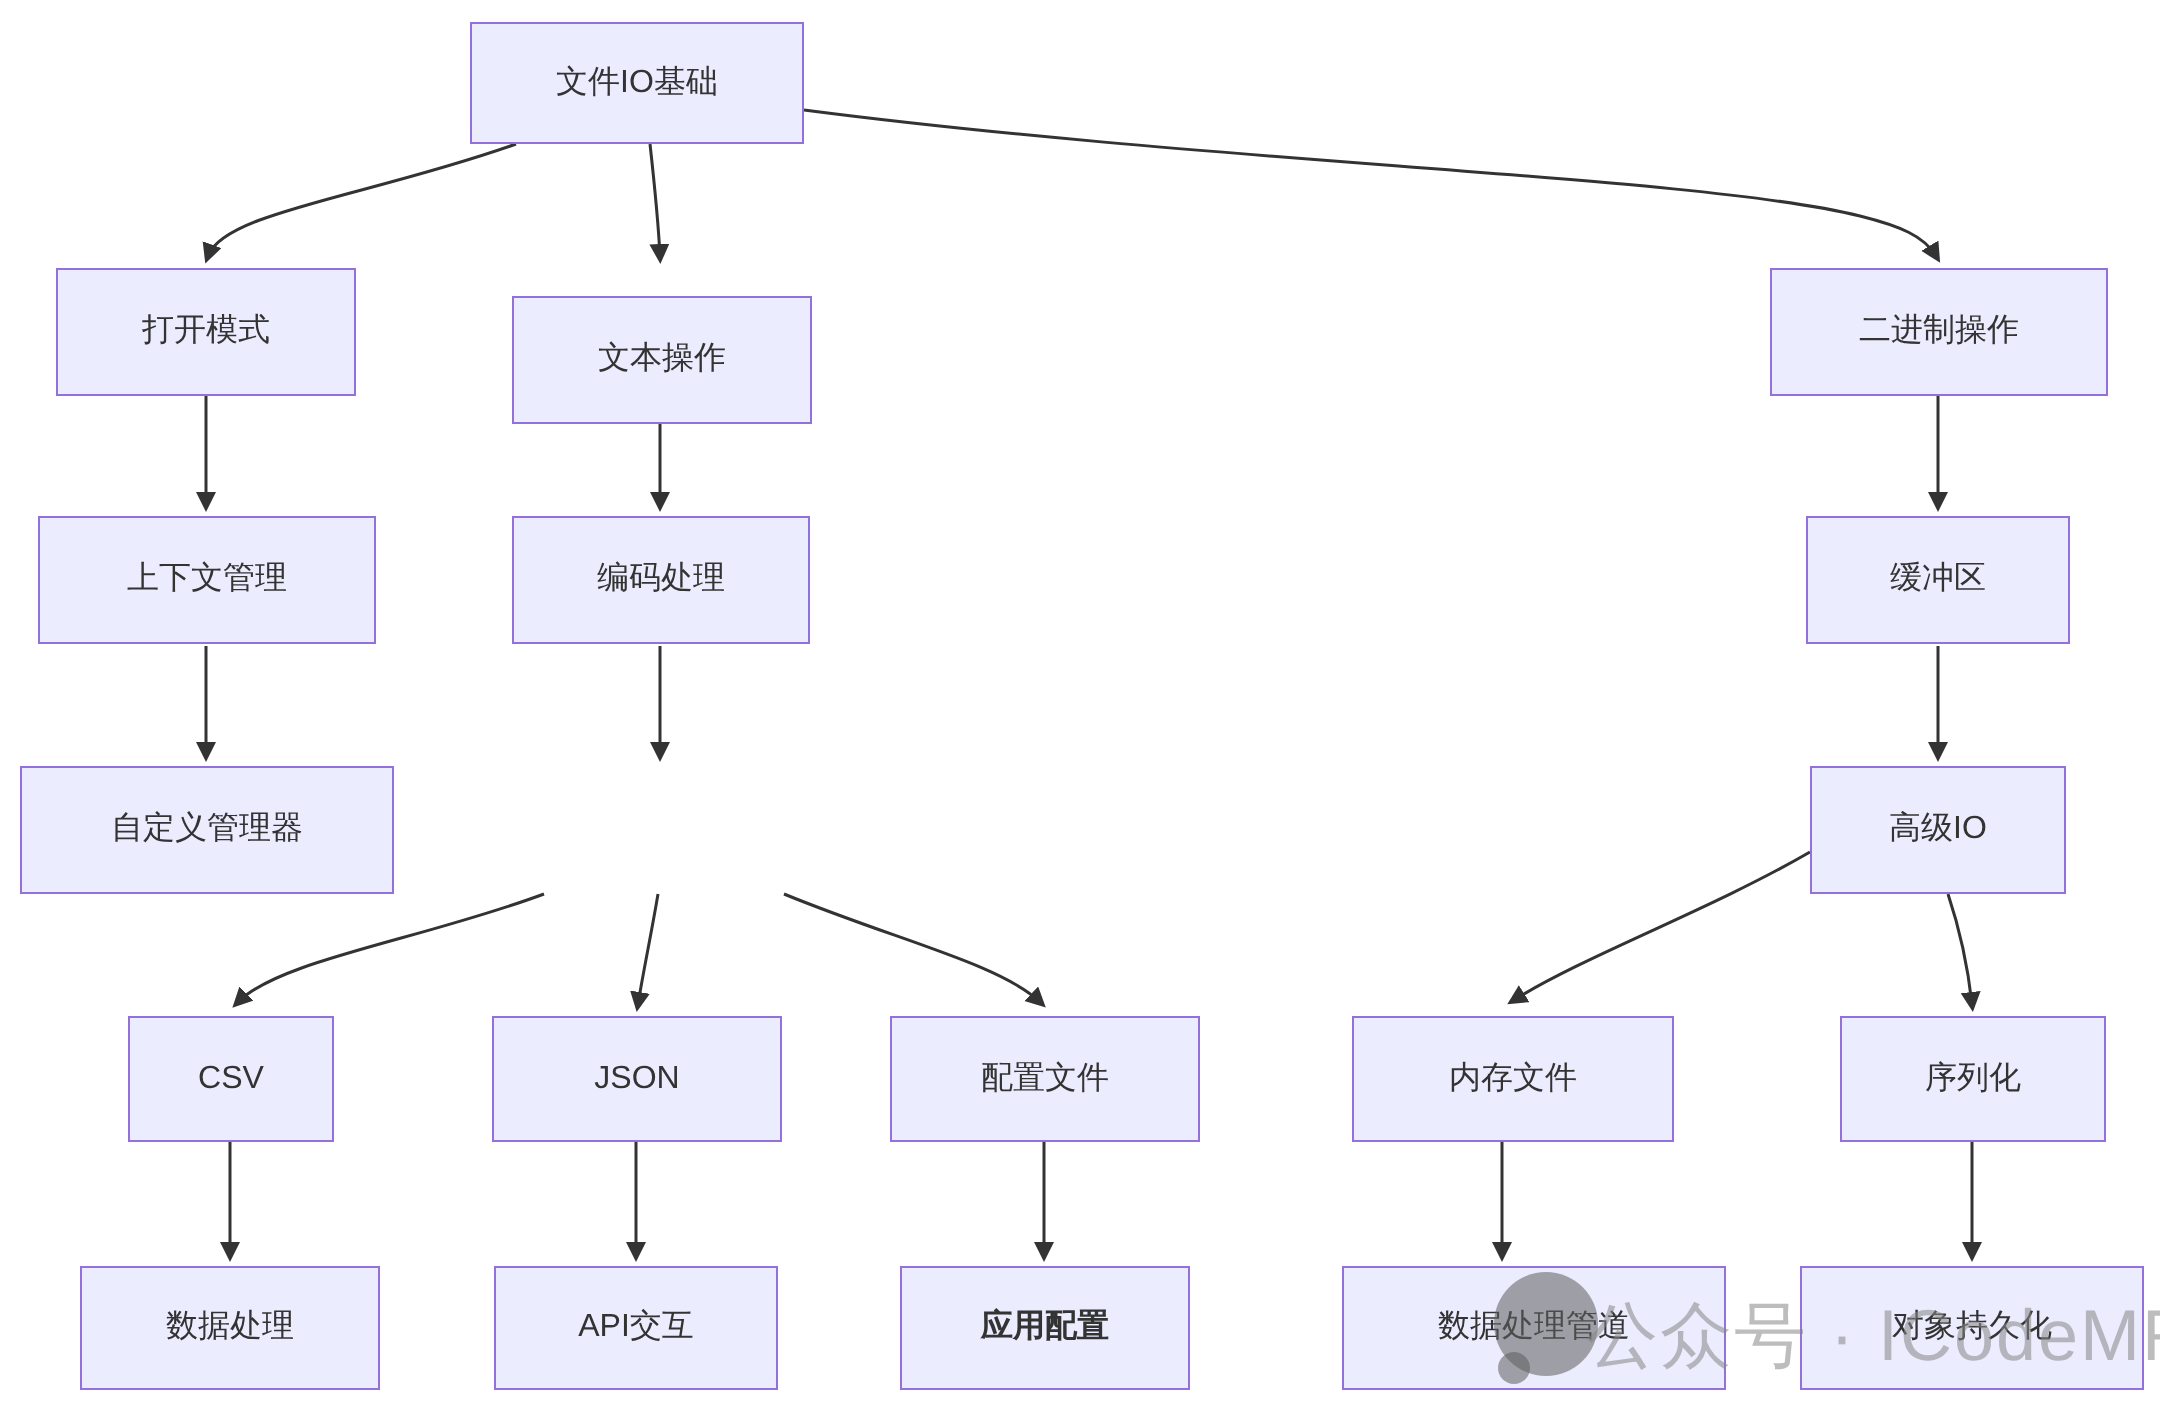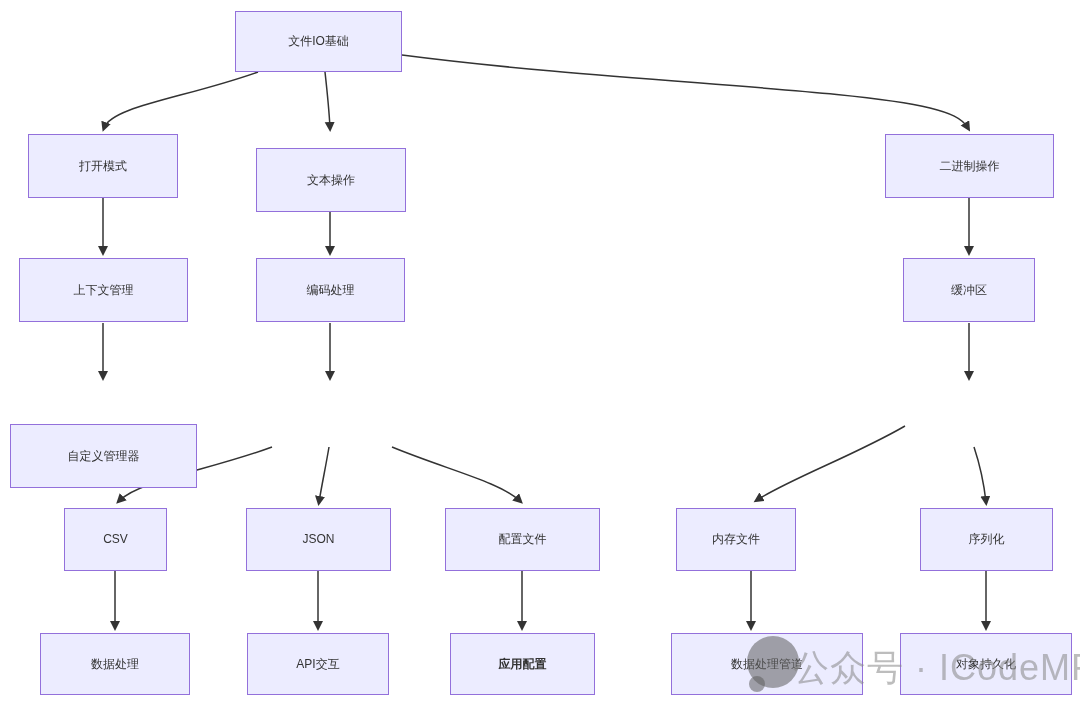--- a/index.html
+++ b/index.html
@@ -5,37 +5,37 @@
 <style>
   html,body{margin:0;padding:0;background:#ffffff;}
   .stage{
     position:relative;width:1080px;height:707px;background:#ffffff;overflow:hidden;
     font-family:"Liberation Sans","DejaVu Sans",sans-serif;
   }
   .edges{position:absolute;left:0;top:0;width:1080px;height:707px;z-index:1;}
   .node{
     position:absolute;z-index:2;display:flex;align-items:center;justify-content:center;
     background:#ECECFF;border:1.3px solid #9370DB;box-sizing:border-box;
-    color:#333333;font-size:12px;text-align:center;line-height:1.25;
+    color:#333333;font-size:16px;text-align:center;line-height:1.25;
   }
   
   .n0{left:235px;top:11px;width:167px;height:61px;}
   .n1{left:28px;top:134px;width:150px;height:64px;}
   .n2{left:256px;top:148px;width:150px;height:64px;}
   .n3{left:885px;top:134px;width:169px;height:64px;}
   .n4{left:19px;top:258px;width:169px;height:64px;}
   .n5{left:256px;top:258px;width:149px;height:64px;}
   .n6{left:903px;top:258px;width:132px;height:64px;}
-  .n7{left:10px;top:383px;width:187px;height:64px;margin-top:41px;}
+  .n7{left:10px;top:383px;width:187px;height:64px;}
   .n8{left:256px;top:383px;width:149px;height:64px;}
   .n9{left:905px;top:383px;width:128px;height:64px;}
   .n10{left:64px;top:508px;width:103px;height:63px;}
   .n11{left:246px;top:508px;width:145px;height:63px;}
   .n12{left:445px;top:508px;width:155px;height:63px;}
-  .n13{left:676px;top:508px;width:120px;height:63px;}
+  .n13{left:676px;top:508px;width:161px;height:63px;}
   .n14{left:920px;top:508px;width:133px;height:63px;}
   .n15{left:40px;top:633px;width:150px;height:62px;}
   .n16{left:247px;top:633px;width:142px;height:62px;}
   .n17{left:450px;top:633px;width:145px;height:62px;font-weight:bold;}
   .n18{left:655px;top:633px;width:192px;height:62px;margin-left:16px;}
   .n19{left:900px;top:633px;width:172px;height:62px;}
   
   .watermark{position:absolute;z-index:3;left:747px;top:632px;width:330px;height:62px;pointer-events:none;}
   .wm-bubble{
     position:absolute;left:0;top:4px;width:52px;height:52px;border-radius:50%;
@@ -85,20 +85,21 @@
   </svg>
 
   <div class="node n0">文件IO基础</div>
   <div class="node n1">打开模式</div>
   <div class="node n2">文本操作</div>
   <div class="node n3">二进制操作</div>
   <div class="node n4">上下文管理</div>
   <div class="node n5">编码处理</div>
   <div class="node n6">缓冲区</div>
   <div class="node n7">自定义管理器</div>
+  <div class="node n9">高级IO</div>
   <div class="node n10">CSV</div>
   <div class="node n11">JSON</div>
   <div class="node n12">配置文件</div>
   <div class="node n13">内存文件</div>
   <div class="node n14">序列化</div>
   <div class="node n15">数据处理</div>
   <div class="node n16">API交互</div>
   <div class="node n17">应用配置</div>
   <div class="node n18">数据处理管道</div>
   <div class="node n19">对象持久化</div>

